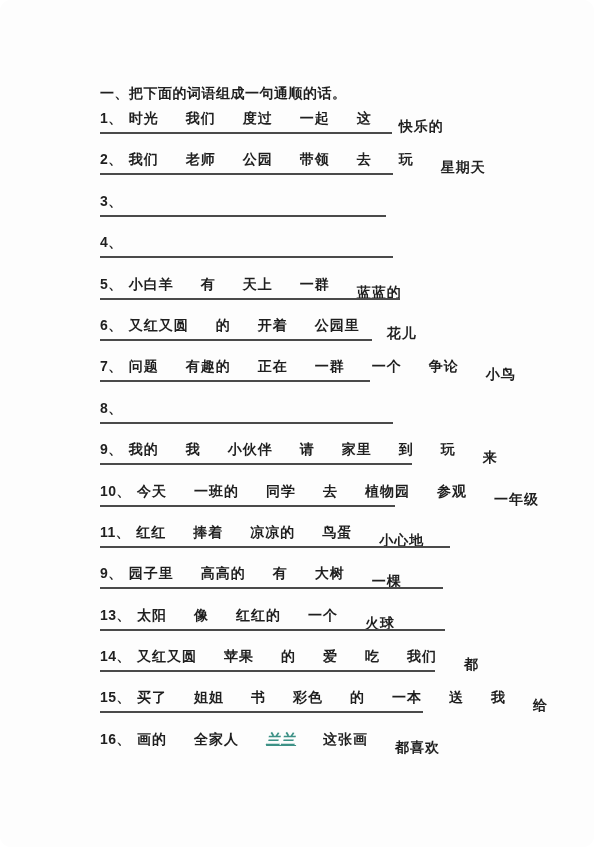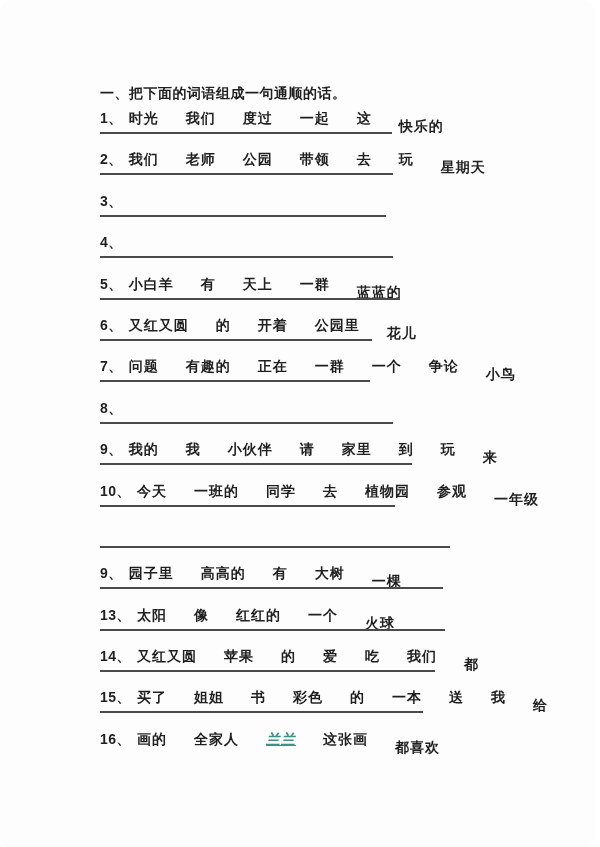--- a/index.html
+++ b/index.html
@@ -196,20 +196,30 @@
               <span class="word">去</span>
               <span class="word">植物园</span>
               <span class="word">参观</span>
               <span class="word">一年级</span>
             </span>
     </div>
     <div class="answer-line" style="width: 295px;"></div>
   </div>
 
   <div class="item">
+    <div class="row">
+      <span class="num">11、</span>
+      <span class="words">
+              <span class="word">红红</span>
+              <span class="word">捧着</span>
+              <span class="word">凉凉的</span>
+              <span class="word">鸟蛋</span>
+              <span class="word">小心地</span>
+            </span>
+    </div>
     <div class="answer-line" style="width: 350px;"></div>
   </div>
 
   <div class="item">
     <div class="row">
       <span class="num">9、</span>
       <span class="words">
               <span class="word">园子里</span>
               <span class="word">高高的</span>
               <span class="word">有</span>

